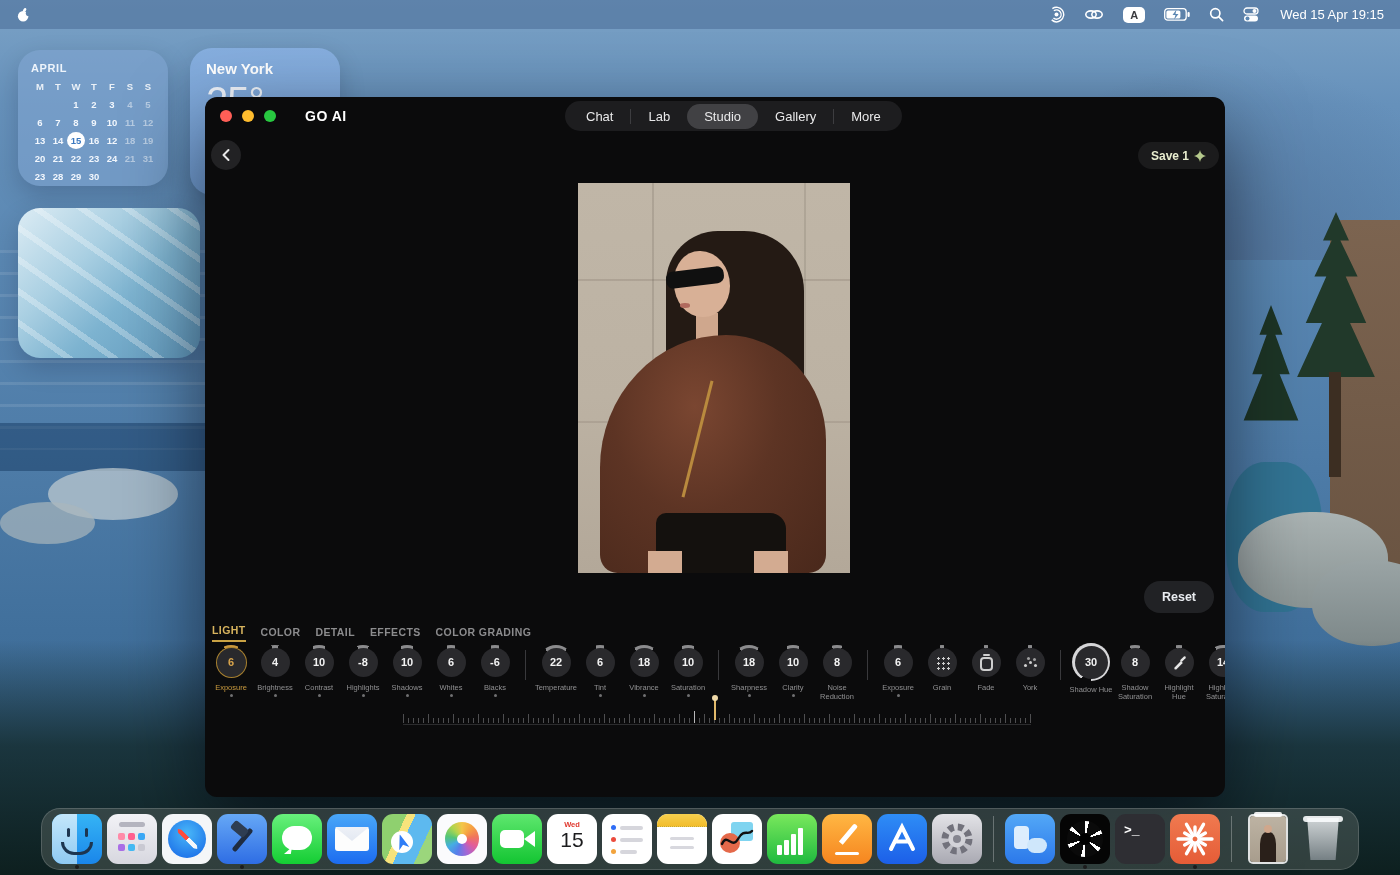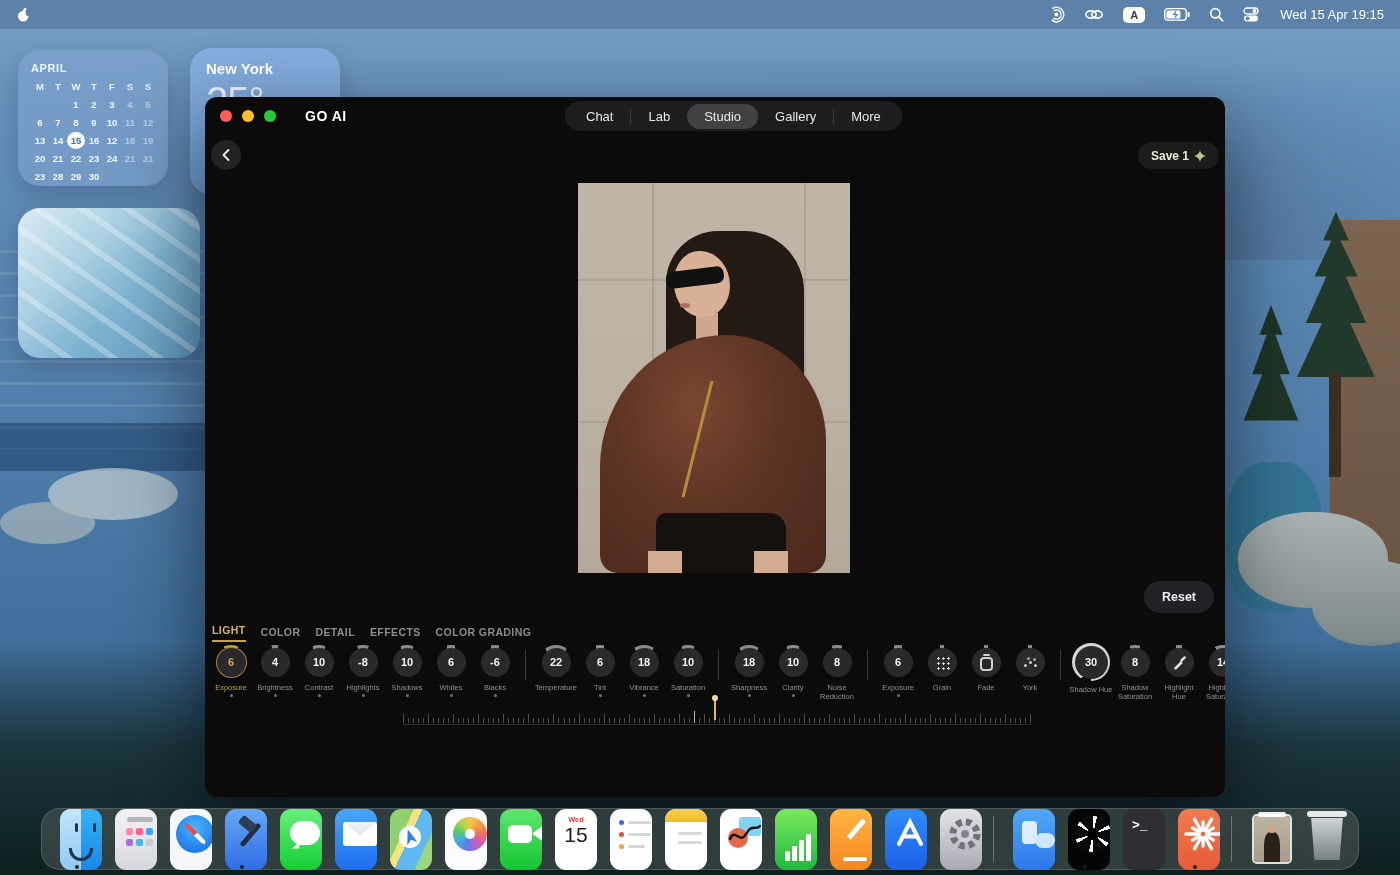--- a/index.html
+++ b/index.html
@@ -166,21 +166,21 @@
   .send-btn { position:absolute; right:7px; bottom:4px; width:33px; height:33px; border-radius:50%;
               background:#fff; display:flex; align-items:center; justify-content:center; }
 
   
   .dock { position:absolute; left:50%; transform:translateX(-50%); bottom:5px; height:62px; z-index:60;
           display:flex; align-items:center; gap:5px; padding:5px 10px;
           background:rgba(98,108,103,.42); border:1px solid rgba(255,255,255,.16); border-radius:19px; }
   .dock-item { position:relative; width:50px; height:52px; display:flex; align-items:center; justify-content:center; }
   .run-dot { position:absolute; bottom:-4px; left:50%; transform:translateX(-50%);
              width:4px; height:4px; border-radius:50%; background:#1c1c1c; }
-  .di { position:relative; width:50px; height:61px; border-radius:11px; overflow:hidden;margin-left:8px; }
+  .di { position:relative; width:50px; height:50px; border-radius:11px; overflow:hidden; }
   .di span { position:absolute; }
   .dock-sep { width:1px; height:46px; background:rgba(255,255,255,.28); margin:0 6px; }
 
   .di-finder { background:linear-gradient(180deg,#35b4f5,#1a86ea); }
   .di-finder .half { left:0; top:0; bottom:0; width:50%; background:linear-gradient(180deg,#c3e7fb,#8fc9f2); }
   .di-finder .eye { width:3px; height:9px; background:#1d3550; border-radius:2px; top:14px; }
   .di-finder .eye.l { left:15px; } .di-finder .eye.r { left:33px; }
   .di-finder .smile { left:9px; right:9px; bottom:9px; height:13px; border:3px solid #1d3550;
                       border-top:none; border-radius:0 0 15px 15px; }
   .di-launchpad { background:linear-gradient(180deg,#f2f2f6,#d7d7df); }

